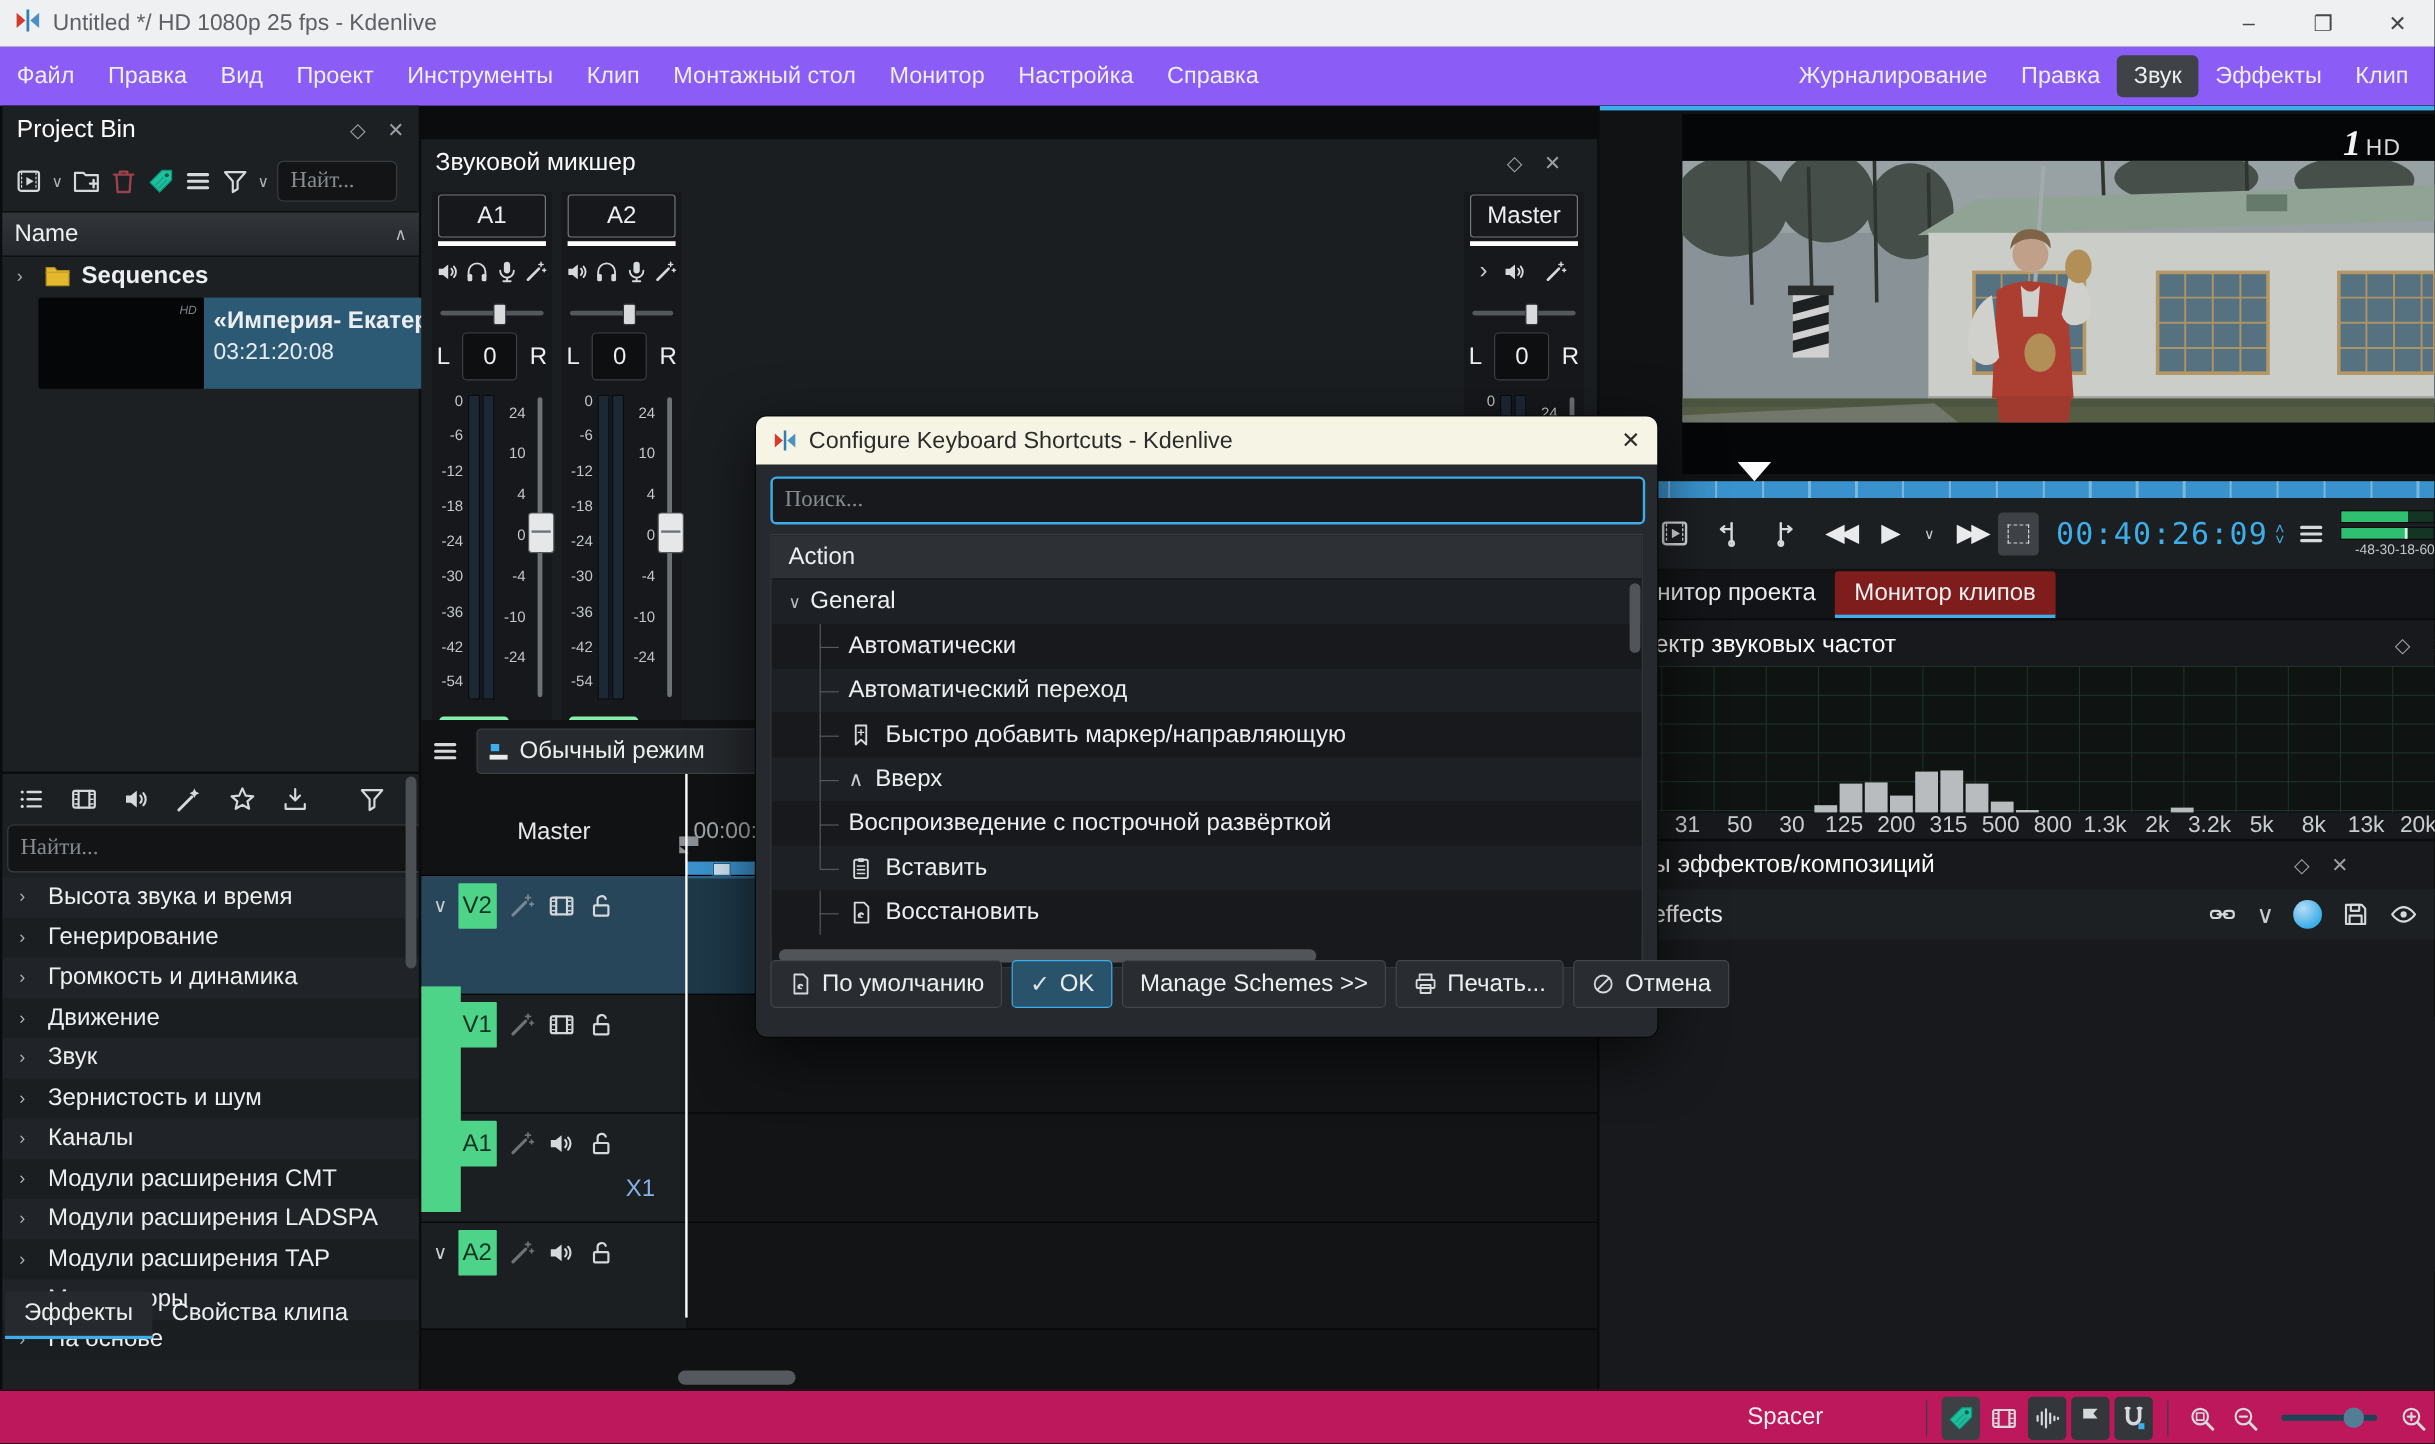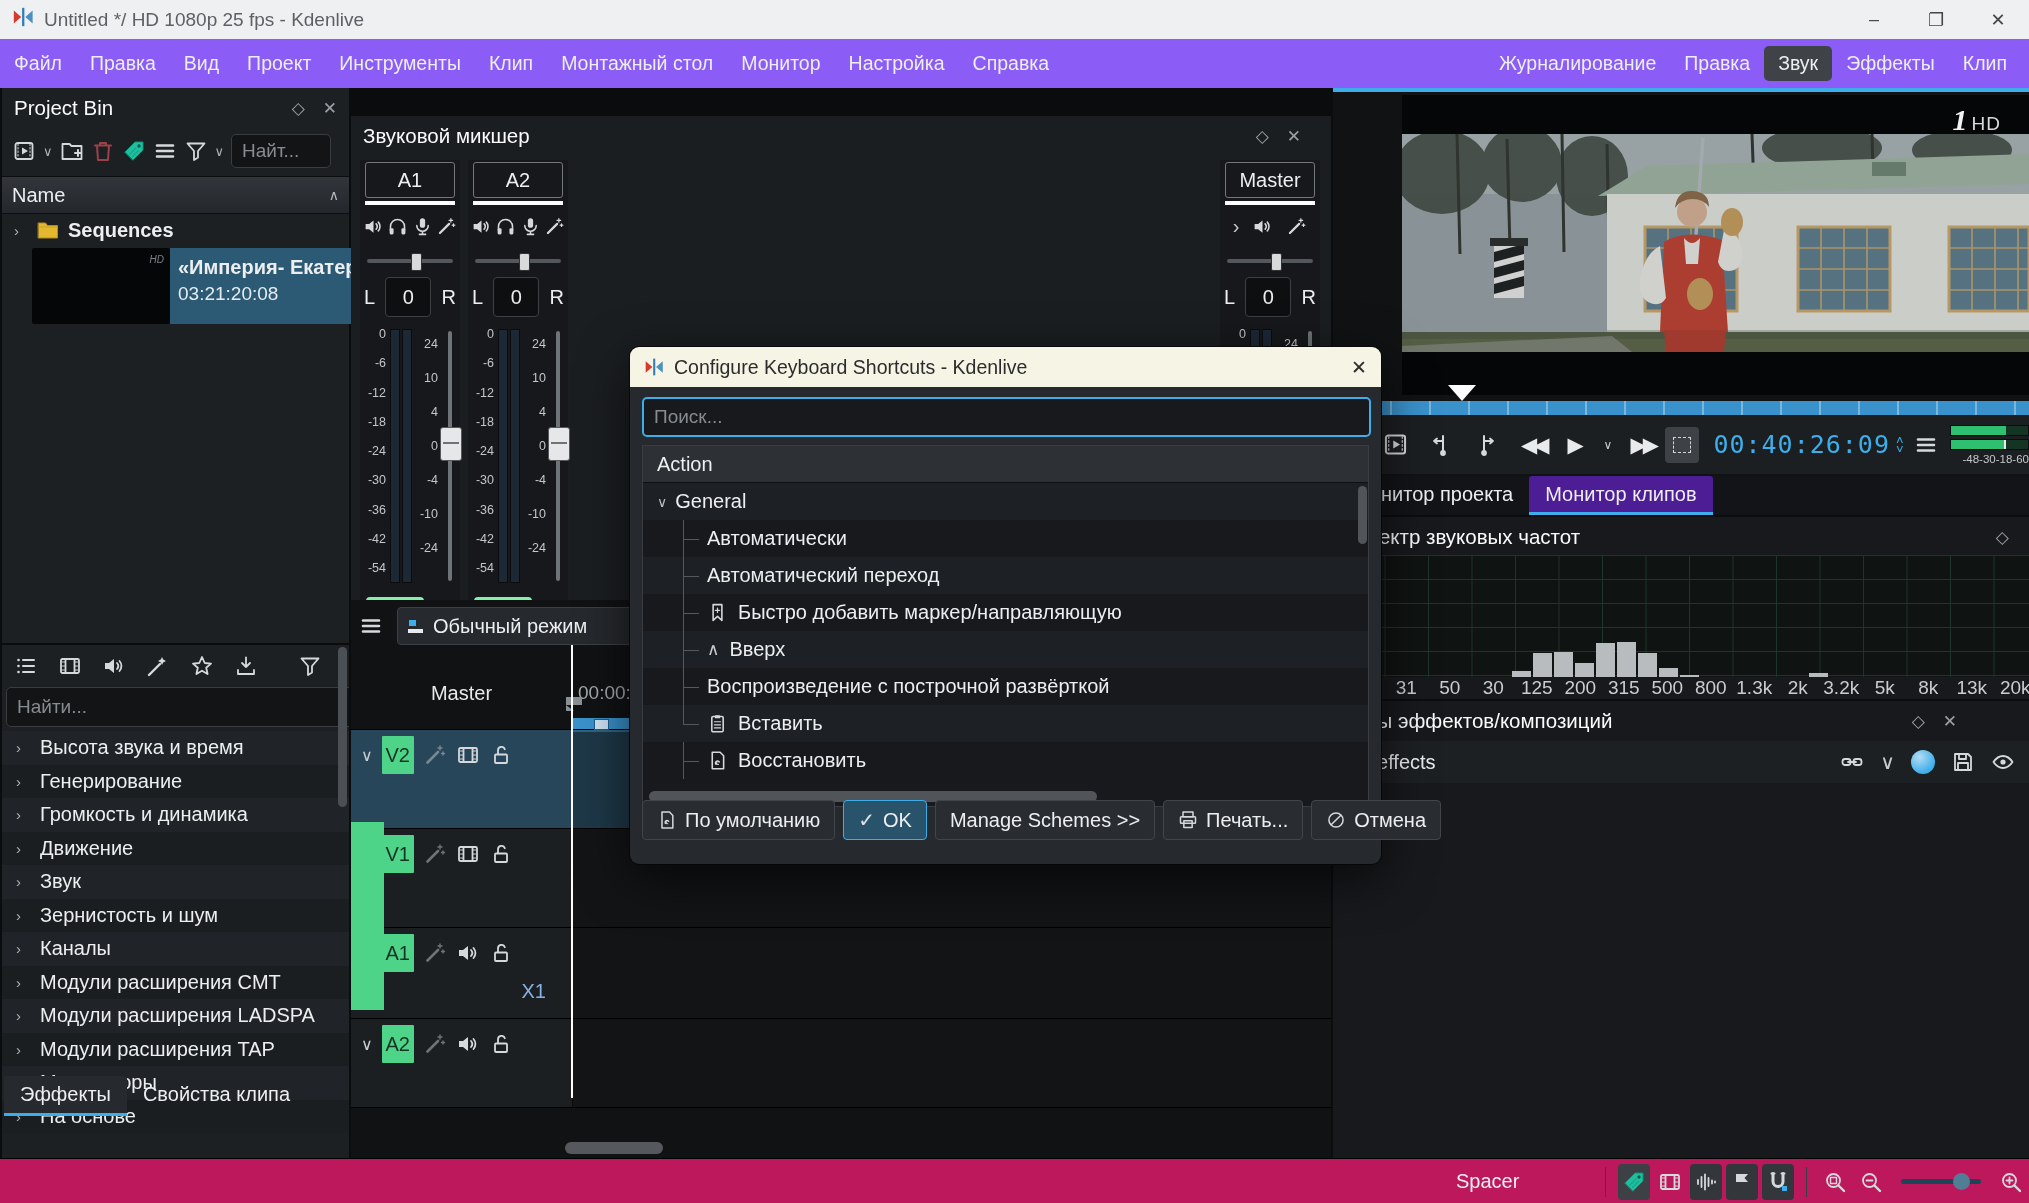--- a/index.html
+++ b/index.html
@@ -18,21 +18,21 @@
   
   #menubar{left:0;top:39px;width:2029px;height:49px;background:#8b5cf6;display:flex;align-items:center;font-size:19.5px;}
   #menubar .mitem{padding:6px 14px;white-space:nowrap;}
   #menubar .left{display:flex;}
   #menubar .right{display:flex;margin-left:auto;margin-right:8px;}
   #menubar .mitem.active{background:#3f4347;border-radius:5px;}
   
   .ptitle{height:40px;display:flex;align-items:center;padding:0 12px;font-size:20.5px;color:#fbfbfc;}
   .pbtns{margin-left:auto;display:flex;gap:18px;color:#9aa0a5;font-size:17px;}
   .panel{position:absolute;background:#1d2023;}
-  input.search{background:#121416;border:1px solid #393d41;border-radius:5px;color:#e8eaec;font-size:19px;padding:0 10px;font-family:Liberation Sans, sans-serif;outline:none;}
+  input.search{background:#121416;border:1px solid #393d41;border-radius:5px;color:#e8eaec;font-size:19px;padding:0 10px;font-family:Liberation Serif, serif;outline:none;}
   input.search::placeholder{color:#878c91;}
   
   #bin{left:2px;top:88px;width:347px;height:555px;background:#1d2023;}
   #bin-toolbar{display:flex;align-items:center;gap:7px;padding:4px 6px 6px 10px;height:38px;}
   #bin-toolbar .chev{color:#aeb3b7;font-size:13px;}
   #bin-name{height:36px;background:linear-gradient(#32363b,#24272b);display:flex;align-items:center;padding:0 10px;font-size:20px;border-top:1px solid #0c0e10;border-bottom:1px solid #0c0e10;}
   #bin-name .caret{margin-left:auto;color:#b6babf;font-size:14px;}
   .binrow{display:flex;align-items:center;gap:8px;padding:4px 0 4px 12px;font-size:20px;}
   .twist{color:#aeb3b7;font-size:15px;width:14px;}
   #bin-clip{display:flex;margin-left:30px;margin-top:2px;height:76px;}
@@ -121,21 +121,21 @@
   #tc-spin{display:flex;flex-direction:column;line-height:9px;color:#3daee9;font-size:13px;margin:0 6px;}
   #zonebtn{width:36px;height:36px;background:#3e4246;border-radius:4px;}
   #zonebtn i{display:block;width:16px;height:14px;border:1.6px dashed #d3d6d8;}
   #meterblock{margin-left:8px;width:84px;}
   #meterblock .mb{height:9px;margin-bottom:3px;background:linear-gradient(90deg,#2fbf71 0 72%,#143523 72% 100%);position:relative;border:1px solid #0a0c0e;}
   #meterblock .mb.m2::after{content:"";position:absolute;left:69%;top:0;bottom:0;width:2px;background:#e8eaec;}
   #meterlabels{display:flex;justify-content:flex-end;font-size:11.5px;color:#c3c7ca;margin-top:1px;}
   #mon-tabs{position:absolute;left:0;top:388px;width:696px;height:39px;background:#121417;display:flex;font-size:20px;}
   .montab{padding:7px 16px;white-space:nowrap;}
   .montab.first{padding-left:12px;margin-left:8px;}
-  .montab.active{background:#4c1d95;border-bottom:3px solid #3daee9;border-radius:3px 3px 0 0;}
+  .montab.active{background:#7f1d1d;border-bottom:3px solid #3daee9;border-radius:3px 3px 0 0;}
   
   #spectrum{left:1333px;top:517px;width:696px;height:182px;background:#17191c;overflow:visible;}
   #spec-title{position:absolute;left:8px;top:0;width:688px;}
   #spec-graph{position:absolute;left:8px;top:38px;right:0;height:122px;background:#0f1311;
      background-image:linear-gradient(#1e352b 1px,transparent 1px),linear-gradient(90deg,#1e352b 1px,transparent 1px);
      background-size:43.5px 24px;}
   .sbar{position:absolute;bottom:0;width:19px;background:#b8bcbe;}
   #spec-labels{position:absolute;left:8px;right:0;top:160px;display:flex;font-size:19px;color:#c9cdd0;}
   #spec-labels span{width:43.5px;text-align:center;flex:none;}
   

